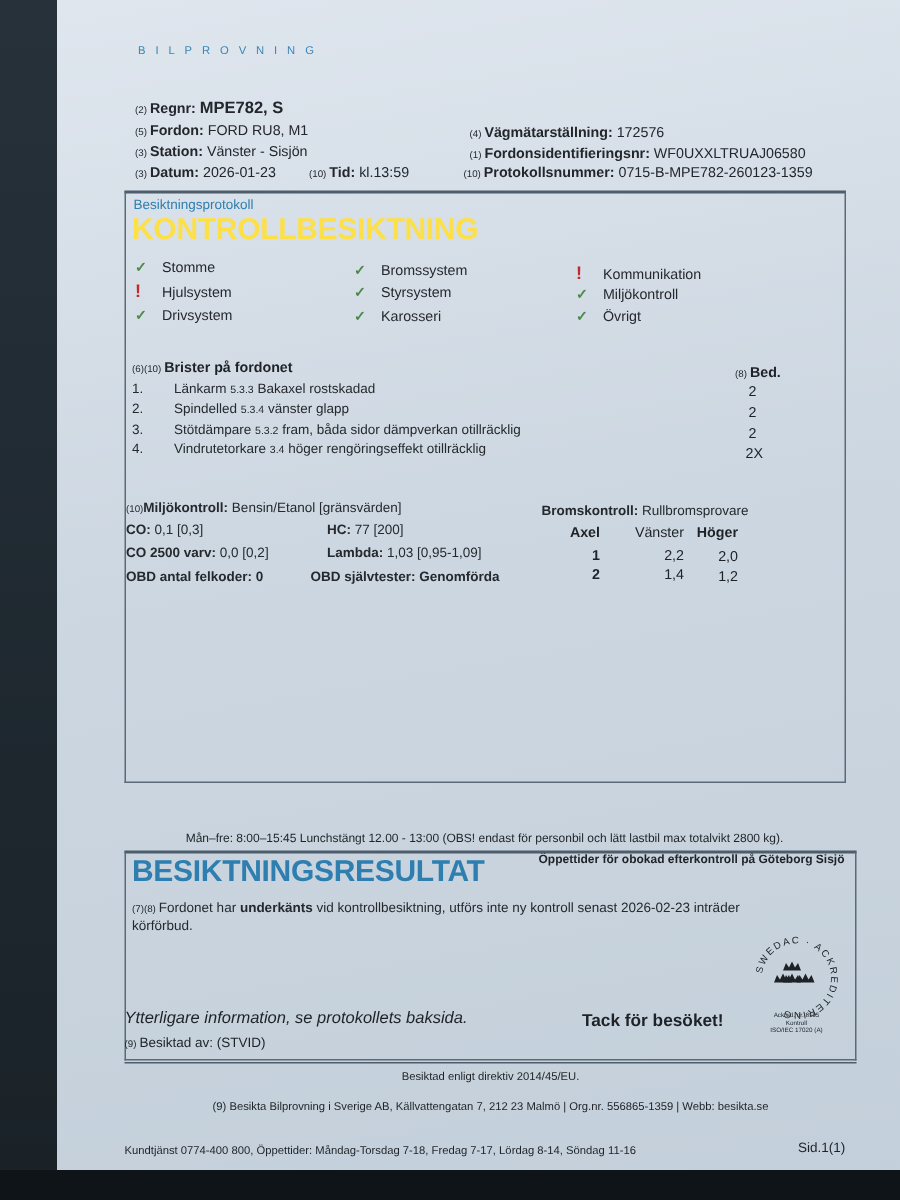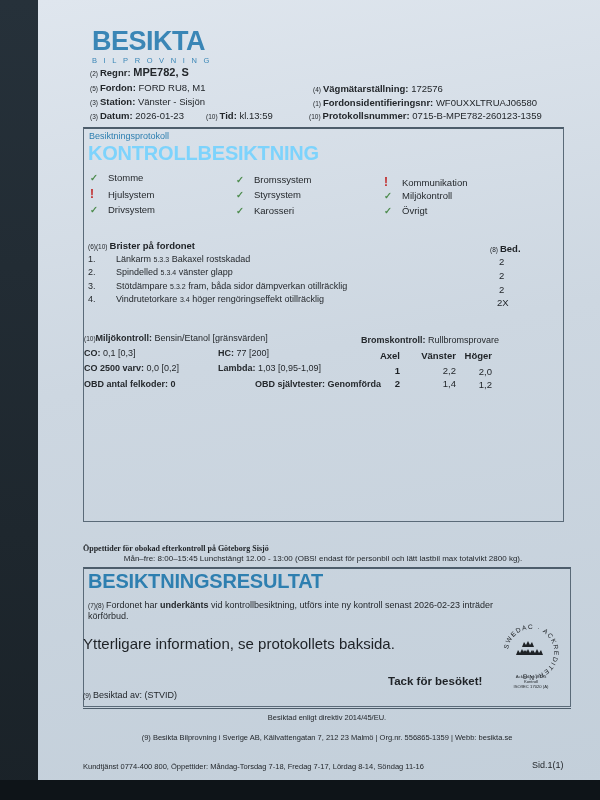--- a/index.html
+++ b/index.html
@@ -38,72 +38,71 @@
 
   .box {
     position: absolute; left: 83px; top: 127px; width: 481px; height: 395px;
     border: 1px solid #5a6a78;
     border-top: 2px solid #4d5d6b;
   }
   .proto-small {
     position: absolute; left: 89px; top: 131px; font-size: 9px; font-weight: normal; color: #2e7fb0;
   }
   .proto-title {
-    position: absolute; left: 88px; top: 142px; font-size: 20px; font-weight: bold; color: #7dd3fc;
+    position: absolute; left: 88px; top: 142px; font-size: 20px; font-weight: bold; color: #fde047;
     letter-spacing: -0.2px;
   }
   .chk { position: absolute; font-size: 9.5px; color: #25292d; white-space: nowrap; }
   .chk .ic { display: inline-block; width: 18px; font-weight: bold; }
   .ic.ok { color: #4a8a4a; }
   .ic.warn { color: #c02a2a; font-size: 12px; }
 
   .sect-label { position: absolute; font-size: 9.5px; font-weight: bold; white-space: nowrap; }
   .sect-label .n { font-size: 6.5px; font-weight: normal; margin-right: 2px; }
   .def { position: absolute; font-size: 9px; white-space: nowrap; color: #25292d; }
   .def .num { display: inline-block; width: 28px; }
   .def .code { font-size: 7px; }
   .bed { position: absolute; font-size: 9.5px; white-space: nowrap; }
   .env { position: absolute; font-size: 9px; white-space: nowrap; color: #25292d; }
   .env b { font-weight: bold; }
   .brk { position: absolute; font-size: 9.5px; white-space: nowrap; text-align: right; }
 
-  .hours1 { position: absolute; left: 83px; top: 544px; width: 480px; text-align: left; font-size: 8px; font-weight: bold; font-family: Liberation Serif, serif; }
+  .hours1 { position: absolute; left: 83px; top: 568px; width: 480px; text-align: right; font-size: 8px; font-weight: bold; }
   .hours2 { position: absolute; left: 83px; top: 554px; width: 480px; text-align: center; font-size: 8px; }
 
   .box2 {
     position: absolute; left: 83px; top: 567px; width: 488px; height: 140px;
     border: 1px solid #5a6a78; border-top: 2px solid #4d5d6b;
   }
   .res-title {
     position: absolute; left: 88px; top: 570px; font-size: 20px; font-weight: bold; color: #2e7fb0; letter-spacing: -0.2px;
   }
   .res-text { position: absolute; left: 88px; top: 600px; width: 440px; font-size: 9px; line-height: 11px; color: #25292d; }
   .res-text .n { font-size: 6.5px; margin-right: 2px; }
   .res-text .ind { padding-left: 16px; display: block; }
-  .more-info { position: absolute; left: 83px; top: 635px; font-size: 15px; }
+  .more-info { position: absolute; left: 83px; top: 673px; font-size: 11px; font-style: italic; }
   .thanks { position: absolute; left: 388px; top: 675px; font-size: 11.5px; font-weight: bold; }
   .inspector { position: absolute; left: 83px; top: 690px; font-size: 9px; }
   .inspector .n { font-size: 6.5px; margin-right: 2px; }
 
   .swedac { position: absolute; left: 500px; top: 622px; width: 62px; height: 72px; }
   .directive { position: absolute; left: 83px; top: 713px; width: 488px; text-align: center; font-size: 7.5px; }
   .footer1 { position: absolute; left: 83px; top: 733px; width: 488px; text-align: center; font-size: 7.5px; }
   .footer2 { position: absolute; left: 83px; top: 762px; width: 488px; text-align: left; font-size: 7.5px; }
   .pagenum { position: absolute; left: 532px; top: 760px; font-size: 9px; }
   .hline { position: absolute; height: 1px; background: #4d5d6b; }
 </style>
 </head>
 <body>
 
 <div class="bg-left"></div>
 <div class="paper"></div>
 <div class="bottom-dark"></div>
 
 <div class="logo">
-  <div class="logo-main">BESIKTA</div>
   <div class="logo-sub">BILPROVNING</div>
 </div>
 
 <div class="hdr-row" style="left:90px; top:66px;">
   <span class="n">(2)</span><span class="k">Regnr:</span> <span class="big">MPE782, S</span>
 </div>
 <div class="hdr-row" style="left:90px; top:82px;">
   <span class="n">(5)</span><span class="k">Fordon:</span> <span>FORD RU8, M1</span>
 </div>
 <div class="hdr-row" style="left:90px; top:96px;">
@@ -195,29 +194,29 @@
 </div>
 <div class="env" style="left:84px; top:363px;">
   <b>CO 2500 varv:</b> <span>0,0 [0,2]</span>
 </div>
 <div class="env" style="left:218px; top:363px;">
   <b>Lambda:</b> <span>1,03 [0,95-1,09]</span>
 </div>
 <div class="env" style="left:84px; top:379px;">
   <b>OBD antal felkoder:</b>&nbsp;<b>0</b>
 </div>
-<div class="env" style="left:207px; top:379px;margin-left:48px;">
+<div class="env" style="left:207px; top:379px;">
   <b>OBD självtester:</b>&nbsp;<b>Genomförda</b>
 </div>
 
 <div class="env" style="left:361px; top:335px;">
   <b>Bromskontroll:</b> <span>Rullbromsprovare</span>
 </div>
 <div class="brk" style="left:366px; top:350px; width:34px; font-weight:bold;">Axel</div>
-<div class="brk" style="left:406px; top:350px; width:50px; font-weight:bold;">Vänster</div>
+<div class="brk" style="left:406px; top:350px; width:50px; font-weight:normal;">Vänster</div>
 <div class="brk" style="left:452px; top:350px; width:40px; font-weight:bold;">Höger</div>
 <div class="brk" style="left:366px; top:365px; width:34px; font-weight:bold;">1</div>
 <div class="brk" style="left:406px; top:365px; width:50px;">2,2</div>
 <div class="brk" style="left:452px; top:366px; width:40px;">2,0</div>
 <div class="brk" style="left:366px; top:378px; width:34px; font-weight:bold;">2</div>
 <div class="brk" style="left:406px; top:378px; width:50px;">1,4</div>
 <div class="brk" style="left:452px; top:379px; width:40px;">1,2</div>
 
 <div class="hours1">Öppettider för obokad efterkontroll på Göteborg Sisjö</div>
 <div class="hours2">Mån–fre: 8:00–15:45 Lunchstängt 12.00 - 13:00 (OBS! endast för personbil och lätt lastbil max totalvikt 2800 kg).</div>

